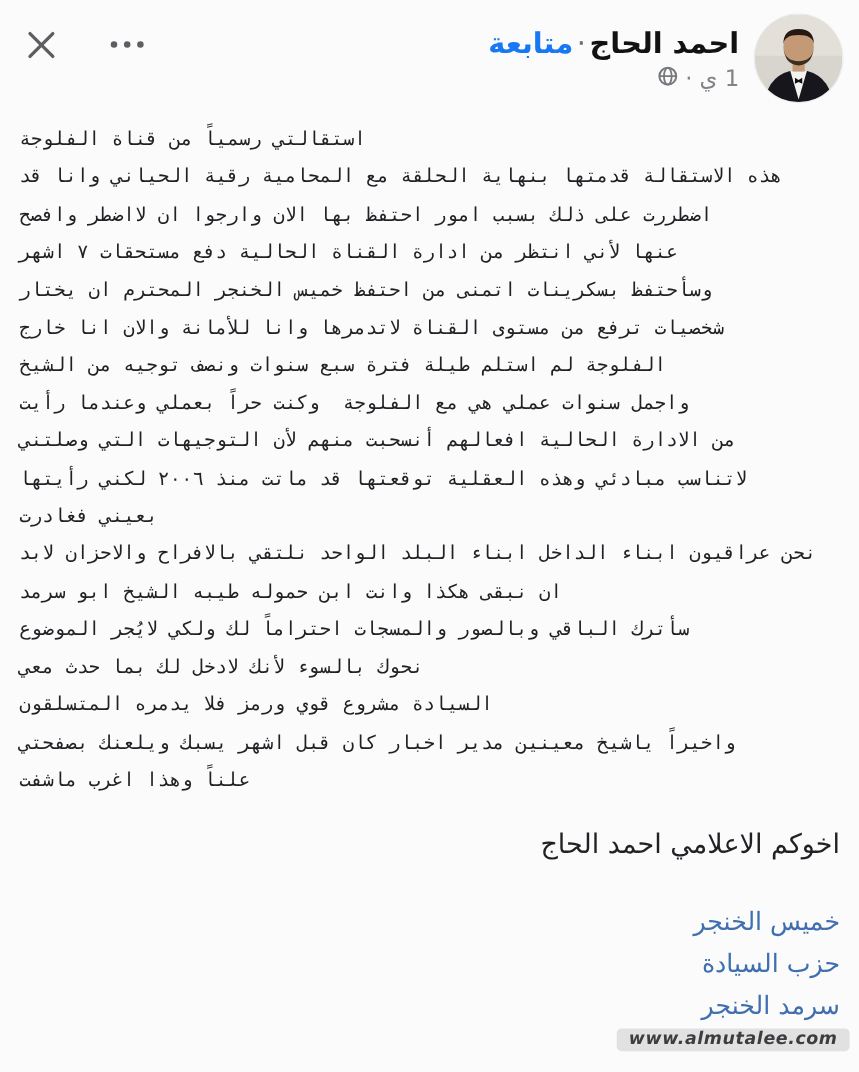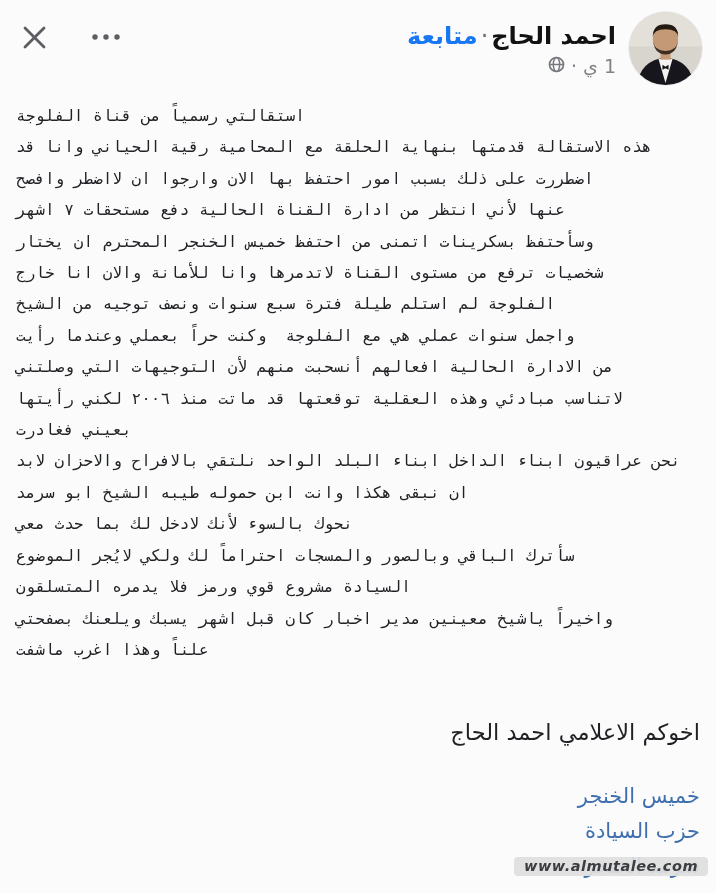--- a/index.html
+++ b/index.html
@@ -54,21 +54,21 @@
 
   
   .post-body { padding: 6px 16px 0 16px; }
   .post-line {
     font-size: 16px; line-height: 31.4px;
     text-align: left; white-space: pre;
     color: var(--text-color, #1f2124);
     font-family: Liberation Mono, monospace;
   }
   .signature {
-    margin-top: 50px;
+    margin-top: 22px;
     font-size: 22.5px; line-height: 31.4px; text-align: right;
   }
   .tags { margin-top: 30px; }
   .tag-link {
     font-size: 21px; line-height: 35px; text-align: right;
     color: var(--tag-blue, #3f6fae); cursor: pointer;
     white-space: nowrap;
   }
 
   
@@ -146,22 +146,22 @@
       <div class="post-line">عنها لأني انتظر من ادارة القناة الحالية دفع مستحقات ٧ اشهر</div>
       <div class="post-line">وسأحتفظ بسكرينات اتمنى من احتفظ خميس الخنجر المحترم ان يختار</div>
       <div class="post-line">شخصيات ترفع من مستوى القناة لاتدمرها وانا للأمانة والان انا خارج</div>
       <div class="post-line">الفلوجة لم استلم طيلة فترة سبع سنوات ونصف توجيه من الشيخ</div>
       <div class="post-line">واجمل سنوات عملي هي مع الفلوجة  وكنت حراً بعملي وعندما رأيت</div>
       <div class="post-line">من الادارة الحالية افعالهم أنسحبت منهم لأن التوجيهات التي وصلتني</div>
       <div class="post-line">لاتناسب مبادئي وهذه العقلية توقعتها قد ماتت منذ ٢٠٠٦ لكني رأيتها</div>
       <div class="post-line">بعيني فغادرت</div>
       <div class="post-line">نحن عراقيون ابناء الداخل ابناء البلد الواحد نلتقي بالافراح والاحزان لابد</div>
       <div class="post-line">ان نبقى هكذا وانت ابن حموله طيبه الشيخ ابو سرمد</div>
+      <div class="post-line">سأترك الباقي وبالصور والمسجات احتراماً لك ولكي لايُجر الموضوع</div>
       <div class="post-line">نحوك بالسوء لأنك لادخل لك بما حدث معي</div>
-      <div class="post-line">سأترك الباقي وبالصور والمسجات احتراماً لك ولكي لايُجر الموضوع</div>
       <div class="post-line">السيادة مشروع قوي ورمز فلا يدمره المتسلقون</div>
       <div class="post-line">واخيراً ياشيخ معينين مدير اخبار كان قبل اشهر يسبك ويلعنك بصفحتي</div>
       <div class="post-line">علناً وهذا اغرب ماشفت</div>
     </div>
   <div class="signature">اخوكم الاعلامي احمد الحاج</div>
   <div class="tags">
       <div class="tag-link">خميس الخنجر</div>
       <div class="tag-link">حزب السيادة</div>
       <div class="tag-link">سرمد الخنجر</div>
     </div>

